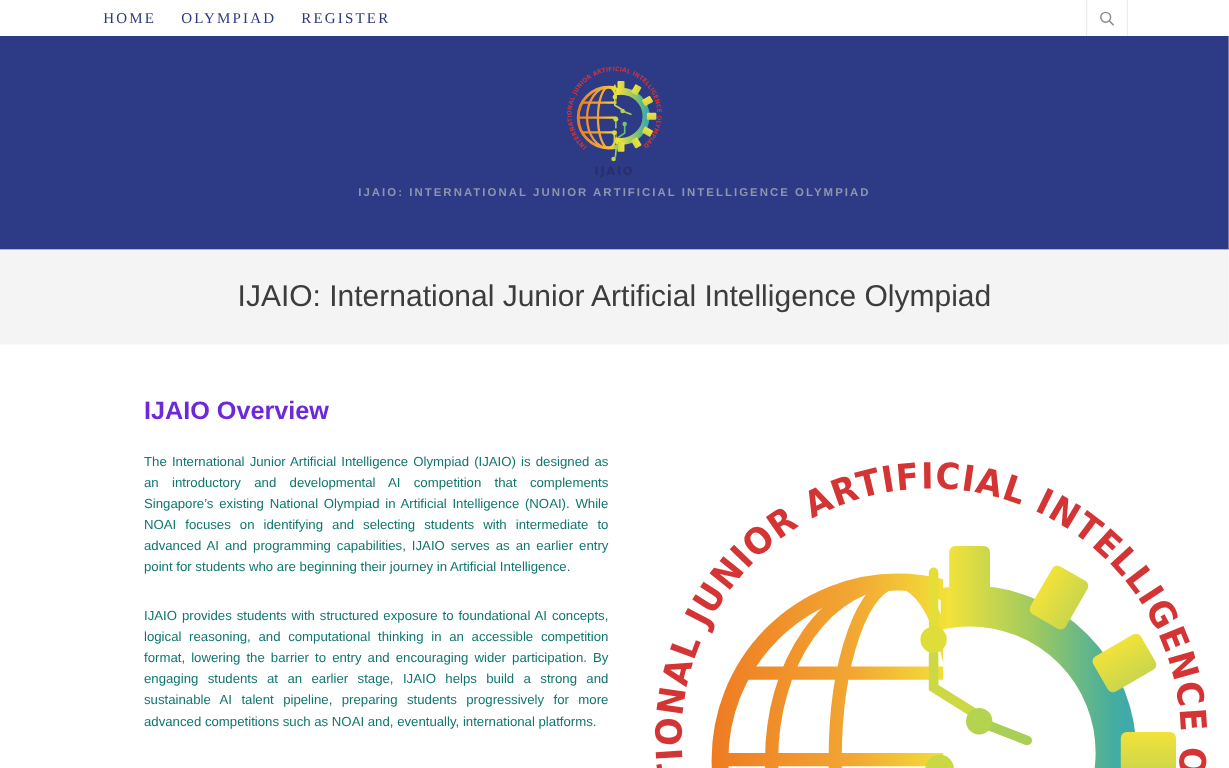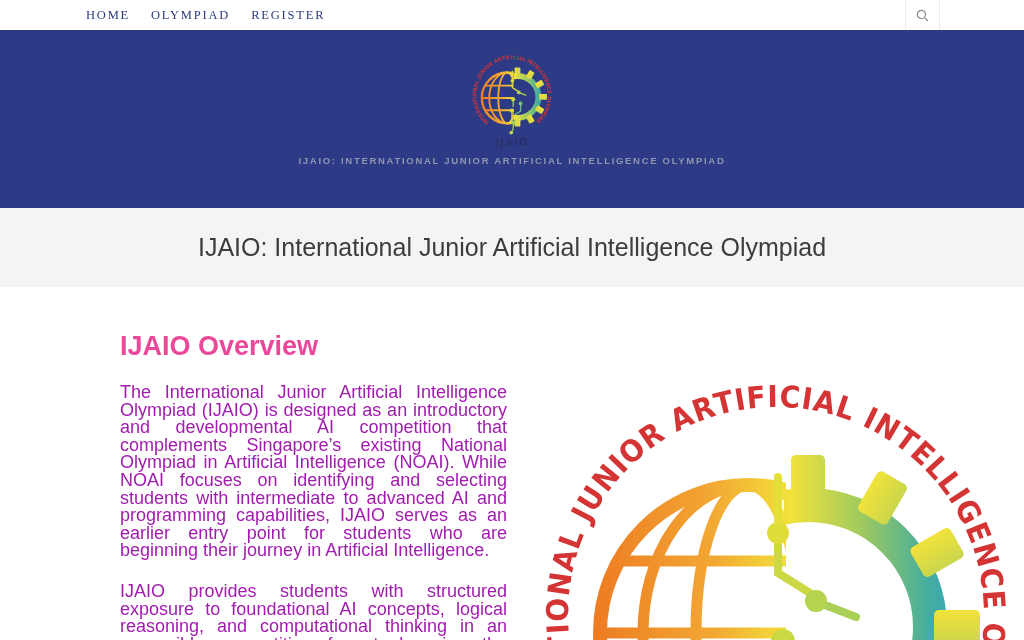--- a/index.html
+++ b/index.html
@@ -20,23 +20,23 @@
   .hero-logo { margin-top:22px; width:86px; height:96px; }
   .hero-title { margin-top:7px; font-size:9.5px; font-weight:bold; letter-spacing:1.7px;
                 color:#8d96ae; white-space:nowrap; }
 
   
   .title-band { height:79px; background:#f4f4f4; display:flex; align-items:center; justify-content:center; }
   .title-band h1 { font-size:25px; font-weight:400; color:#3c3c3c; }
 
   
   .content { padding-top:44px; }
-  .overview-heading { margin-left:120px; font-size:27px; font-weight:700; color:#ec4899; }
+  .overview-heading { margin-left:120px; font-size:21px; font-weight:700; color:#6d28d9; }
   .text-col { margin-left:120px; width:387px; margin-top:22px; }
-  .text-col p { font-size:18px; line-height:17.6px; color:#a21caf; text-align:justify; }
+  .text-col p { font-size:11px; line-height:17.6px; color:#0f766e; text-align:justify; }
   .text-col p + p { margin-top:23px; }
 
   .big-logo { position:absolute; left:526px; top:365px; width:500px; height:560px; }
   .defs-holder { position:absolute; width:0; height:0; overflow:hidden; }
 </style>
 </head>
 <body>
 
 <svg class="defs-holder" aria-hidden="true">
   <defs>

